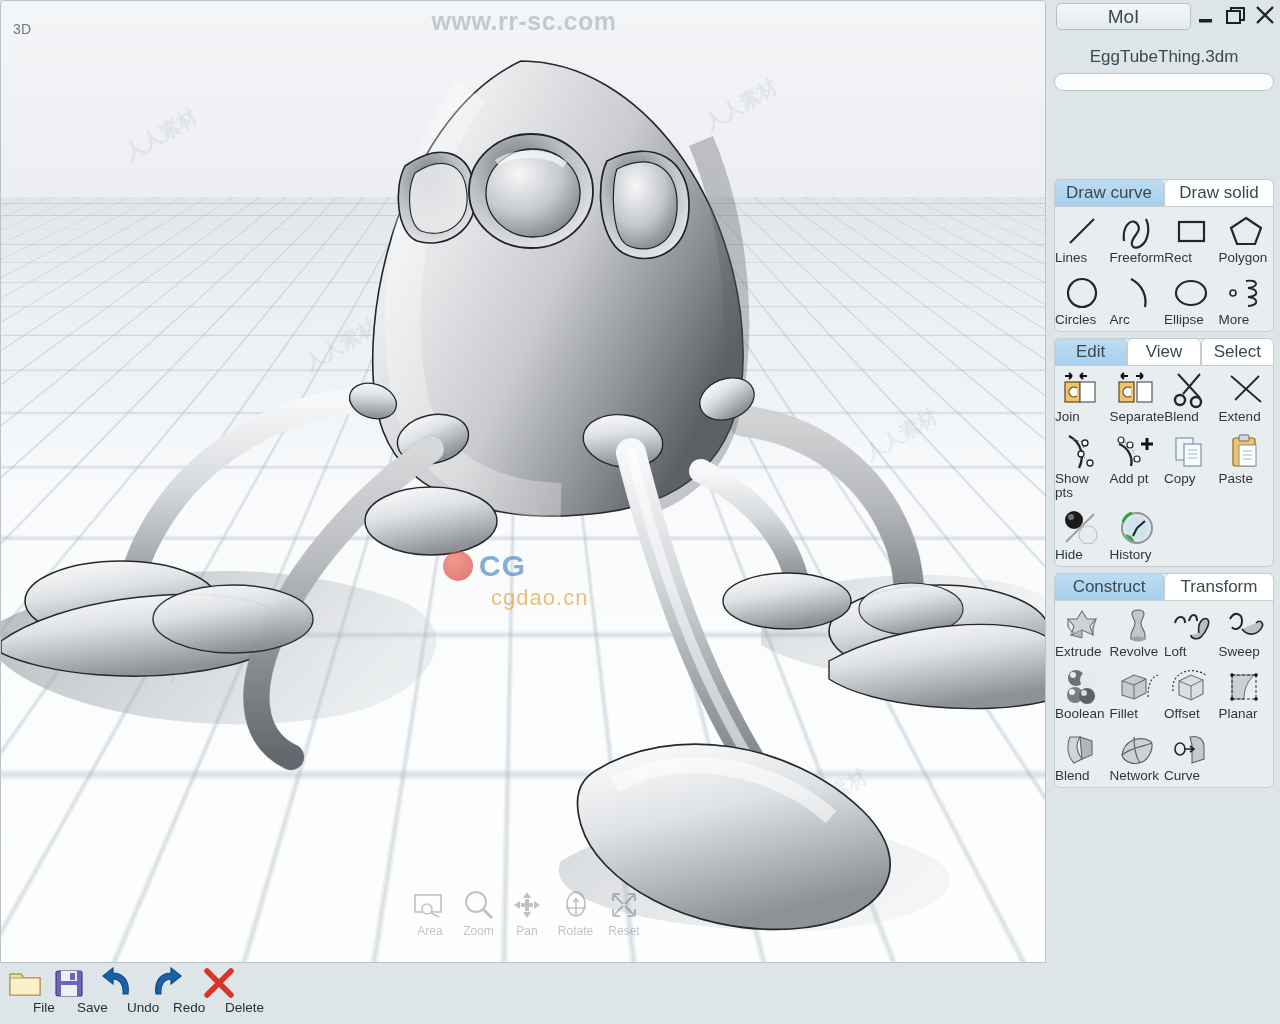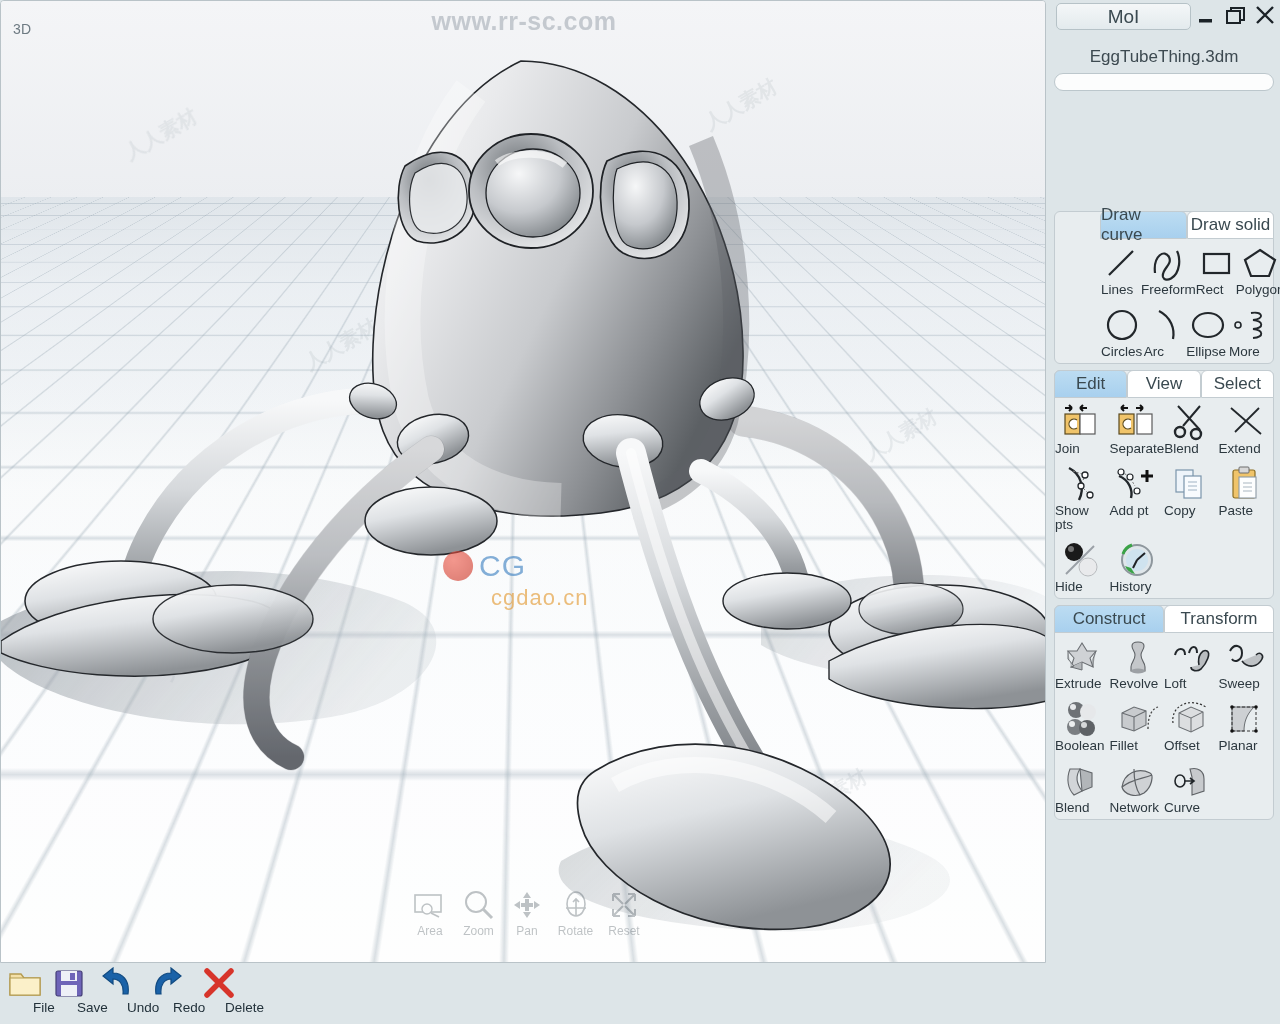--- a/index.html
+++ b/index.html
@@ -53,21 +53,21 @@
   #watermark-cg {
     position: absolute; left: 50%; top: 548px; transform: translateX(-55%);
     text-align: center; pointer-events: none; opacity: .62;
   }
   #watermark-cg .cg-row { display: flex; align-items: center; gap: 6px; }
   #watermark-cg .cg-dot {
     width: 30px; height: 30px; border-radius: 50%;
     background: radial-gradient(circle at 35% 30%, #ef5a4a, #c62b1c);
   }
   #watermark-cg .cg-text {
-    font-size: 30px; font-weight: normal; color: #3a7fc0; letter-spacing: 1px;
+    font-size: 30px; font-weight: bold; color: #3a7fc0; letter-spacing: 1px;
   }
   #watermark-cg .cg-sub {
     font-size: 22px; color: #e2962c; letter-spacing: 1px; margin-top: 2px; margin-left: 48px;
   }
 
   
   #model { position: absolute; left: 0; top: 0; width: 1046px; height: 963px; }
 
   
   #navbar {
@@ -342,21 +342,21 @@
       <div class="wbtn" id="btn-close">
         <svg width="26" height="26" viewBox="0 0 26 26">
             <path d="M5 5 L21 21 M21 5 L5 21" stroke="#1b2227" stroke-width="2.4"></path>
           </svg>
       </div>
     </div>
 
     <div id="filename">EggTubeThing.3dm</div>
     <div id="cmdinput"></div>
 
-    <div class="group" style="margin-top:120px;padding-left:46px;">
+    <div class="group" style="margin-top:88px;">
       <div class="tabs">
         <div class="tab active">Draw curve</div>
         <div class="tab">Draw solid</div>
       </div>
       <div class="iconrow">
         <div class="tool">
           <div class="ic">
               <svg width="40" height="36" viewBox="0 0 40 36">
                 <line x1="8" y1="30" x2="32" y2="6" stroke="#22272b" stroke-width="2.2"></line>
               </svg>

